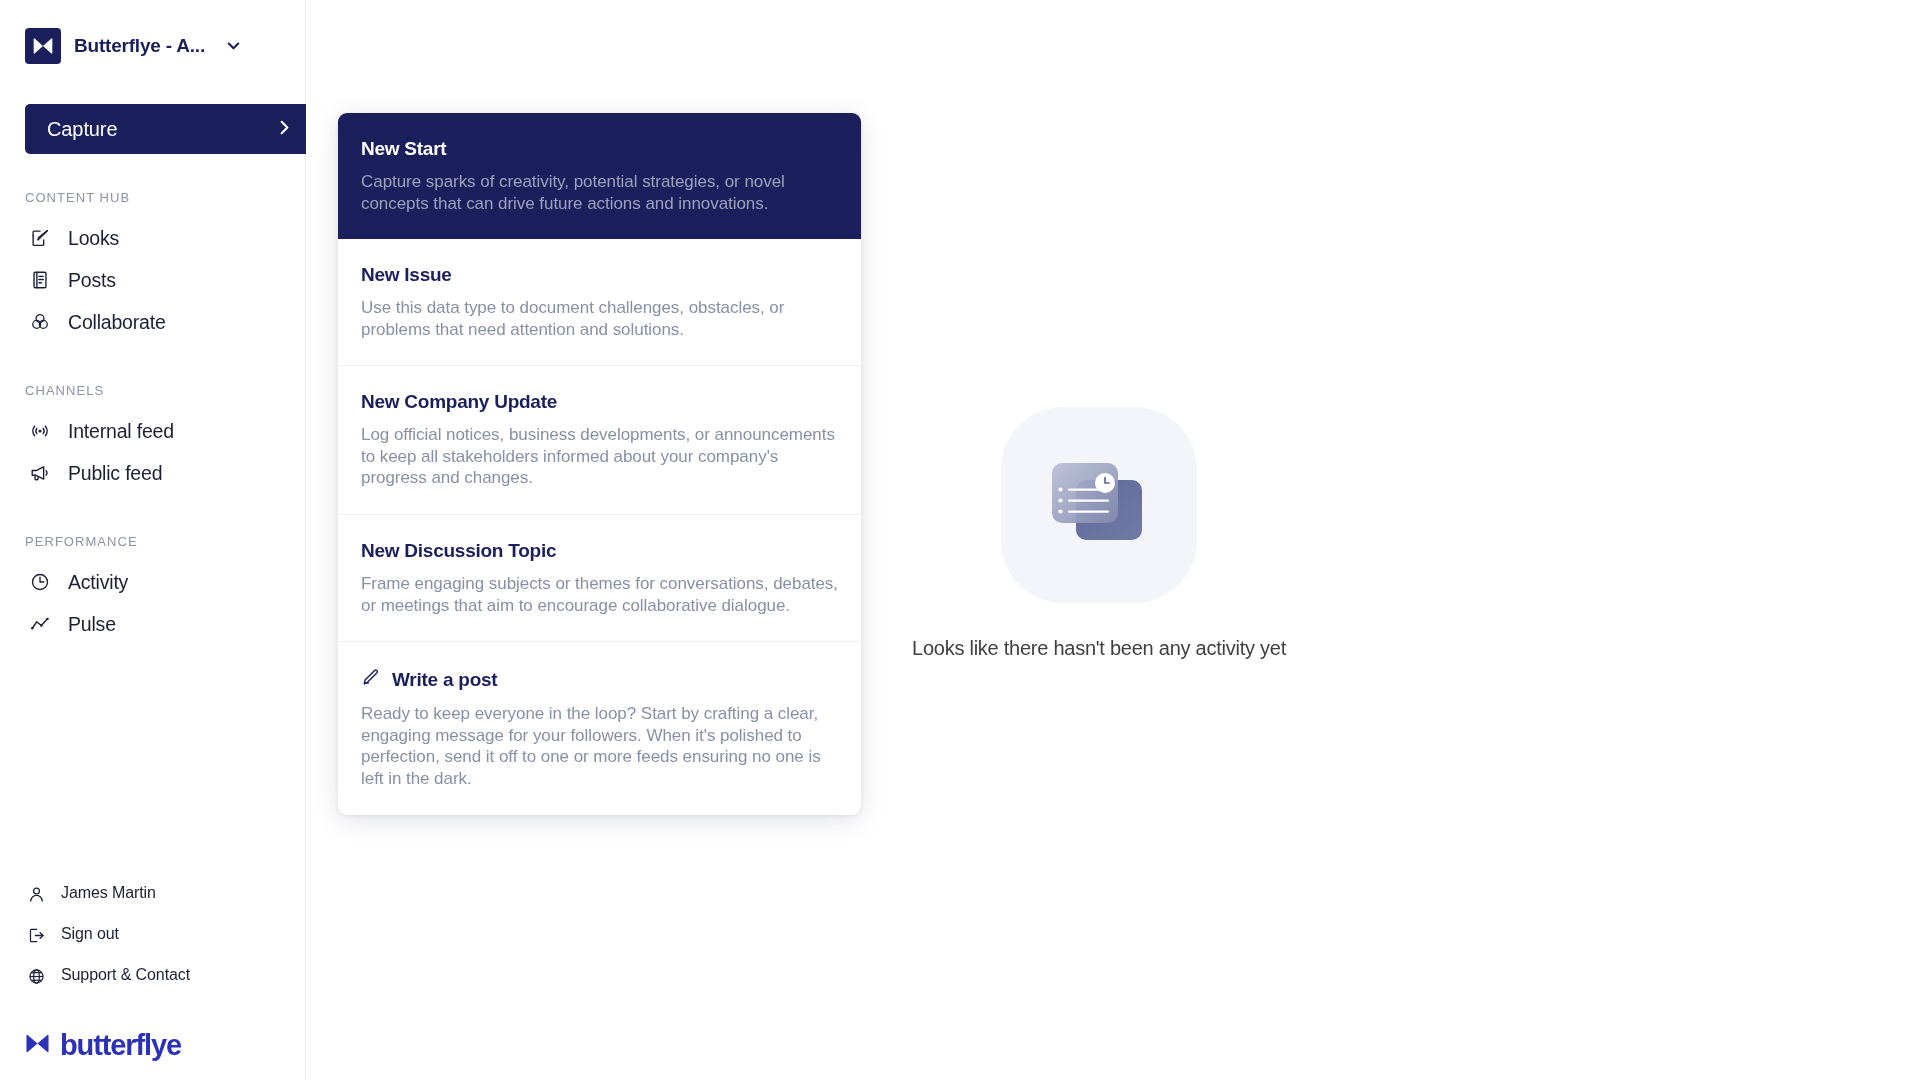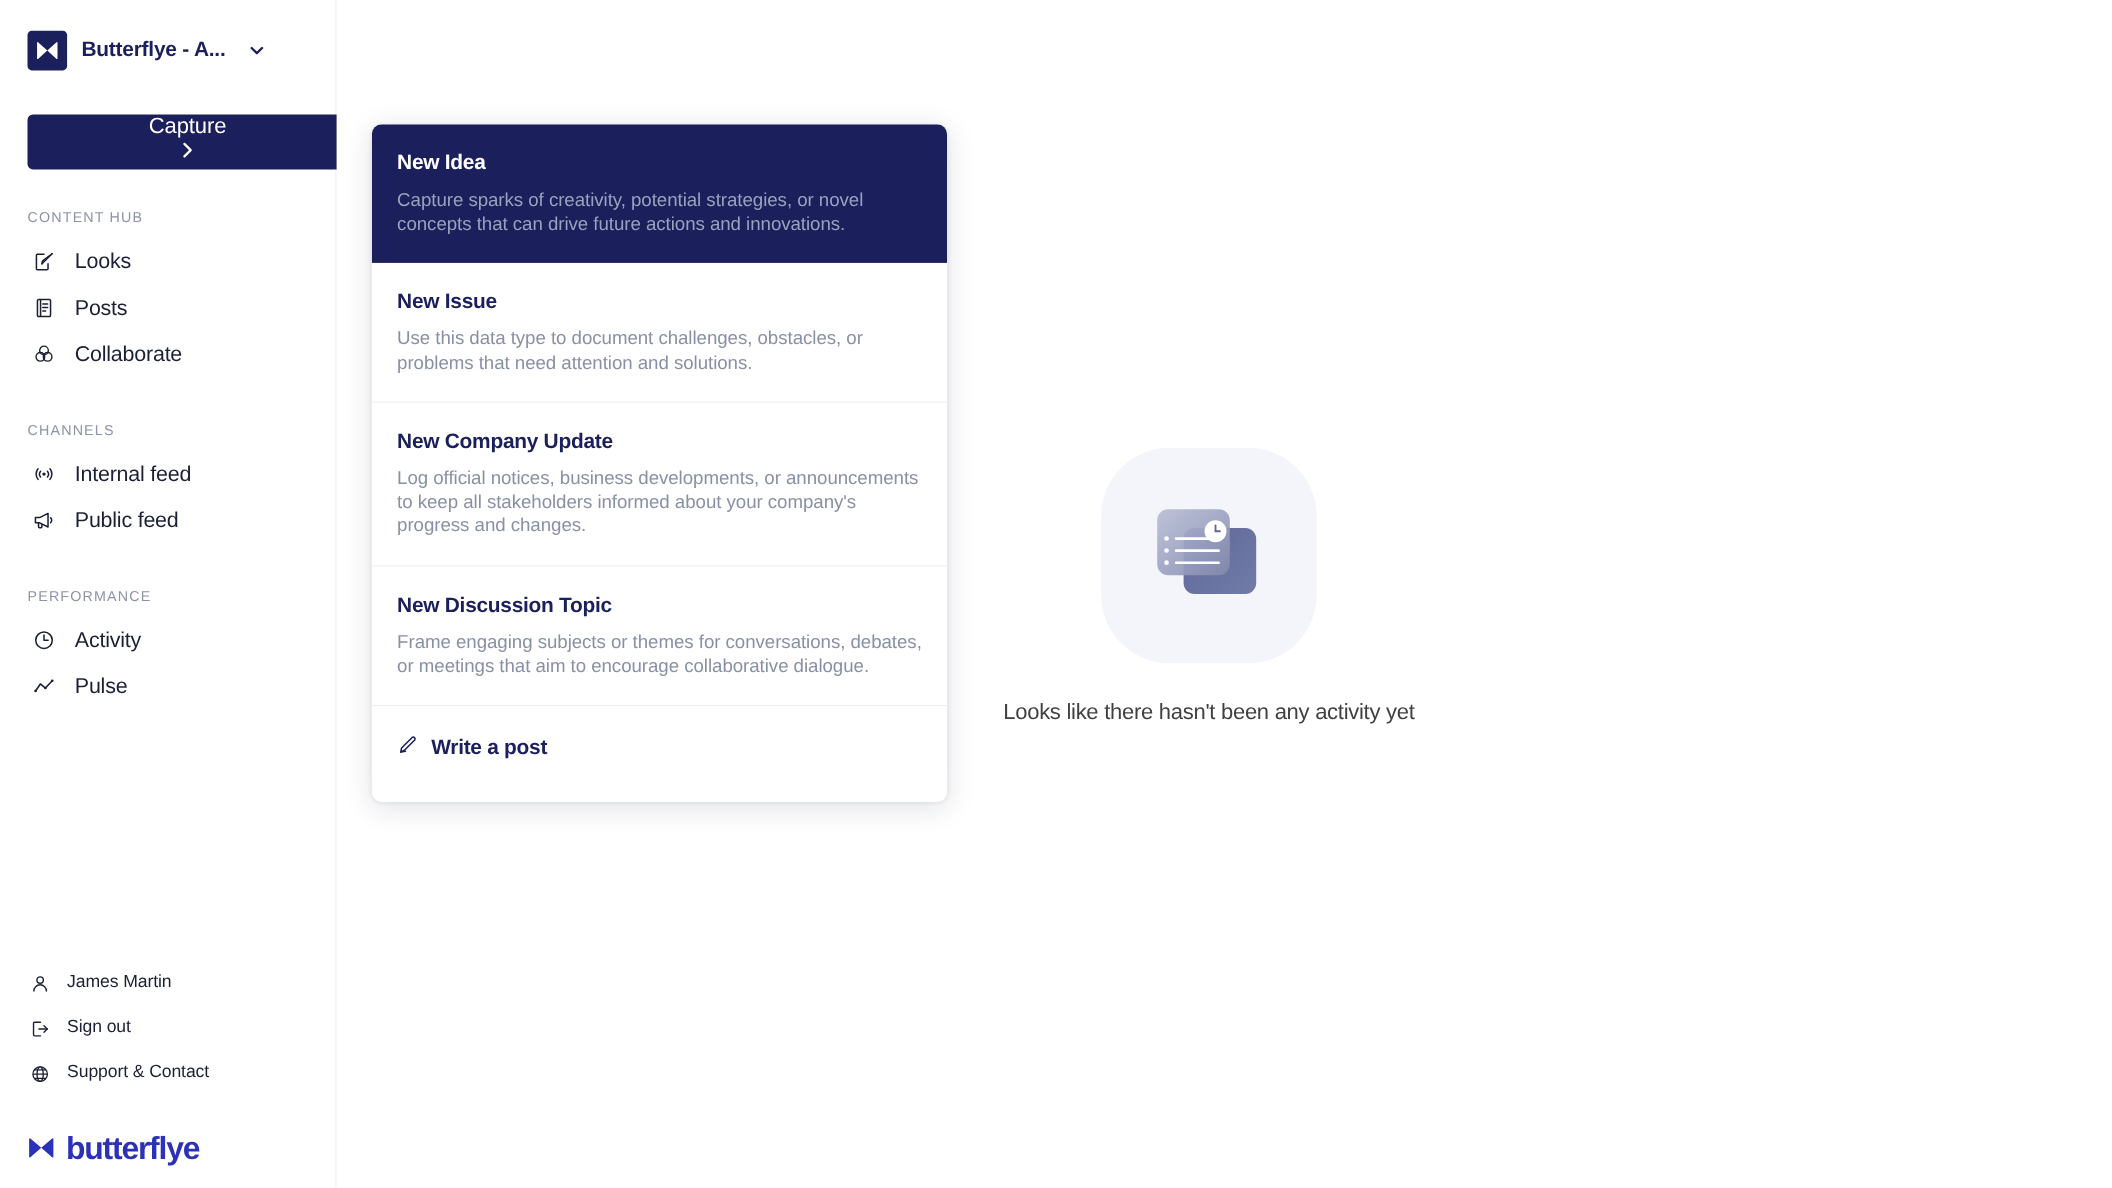--- a/index.html
+++ b/index.html
@@ -36,26 +36,25 @@
     font-size:19px; font-weight:700; color:#1b1f5c;
     letter-spacing:-0.2px; white-space:nowrap;
   }
   .brand-caret { margin-left:6px; display:flex; align-items:center; }
 
   .capture-btn {
     margin:38px 25px 0 25px;
     height:50px;
     background:#1b1f5c;
     border-radius:5px;
-    display:flex; align-items:center; justify-content:flex-start;
+    display:flex; align-items:center; justify-content:space-between;
     padding:0 20px 0 22px;
     cursor:pointer;
     border:none;
     width:289px;
-    flex-direction:column;
   }
   .capture-btn-label { font-size:20px; color:#ffffff; font-weight:400; letter-spacing:-0.1px; }
 
   .nav-section { margin-top:36px; }
   .nav-section.channels { margin-top:40px; }
   .nav-section.performance { margin-top:40px; }
   .nav-heading {
     font-size:13px; color:#8d93a8; letter-spacing:1.05px;
     padding:0 0 12px 25px; font-weight:400;
     text-transform:uppercase;
@@ -300,21 +299,21 @@
         <span class="wordmark-text">butterflye</span>
       </div>
     </div>
   </aside>
 
   <main class="main">
 
     <div class="panel">
 
       <div class="panel-item active">
-        <div class="panel-item-title">New Idea</div>
+        <div class="panel-item-title">New Start</div>
         <div class="panel-item-desc">Capture sparks of creativity, potential strategies, or novel concepts that can drive future actions and innovations.</div>
       </div>
 
       <div class="panel-item">
         <div class="panel-item-title">New Issue</div>
         <div class="panel-item-desc">Use this data type to document challenges, obstacles, or problems that need attention and solutions.</div>
       </div>
 
       <div class="panel-item">
         <div class="panel-item-title">New Company Update</div>
@@ -329,20 +328,21 @@
       <div class="panel-item">
         <div class="panel-item-title with-icon">
           <span>
             <svg width="20" height="20" viewBox="0 0 24 24" fill="none" stroke="#1b1f5c" stroke-width="1.7" stroke-linecap="round" stroke-linejoin="round">
               <path d="M4 20 L4.9 15.6 L16.4 4.1 a2 2 0 0 1 2.8 2.8 L7.7 18.4 Z"></path>
               <line x1="4" y1="20" x2="9.2" y2="19.1"></line>
             </svg>
           </span>
           <span>Write a post</span>
         </div>
+        <div class="panel-item-desc">Ready to keep everyone in the loop? Start by crafting a clear, engaging message for your followers. When it's polished to perfection, send it off to one or more feeds ensuring no one is left in the dark.</div>
       </div>
     </div>
 
     <div class="empty">
       <div class="empty-illus">
         <svg width="130" height="120" viewBox="0 0 130 120">
           <defs>
             <linearGradient id="gA" x1="0" y1="0" x2="1" y2="1">
               <stop offset="0%" stop-color="#b9bed6"></stop>
               <stop offset="100%" stop-color="#8289ad"></stop>

